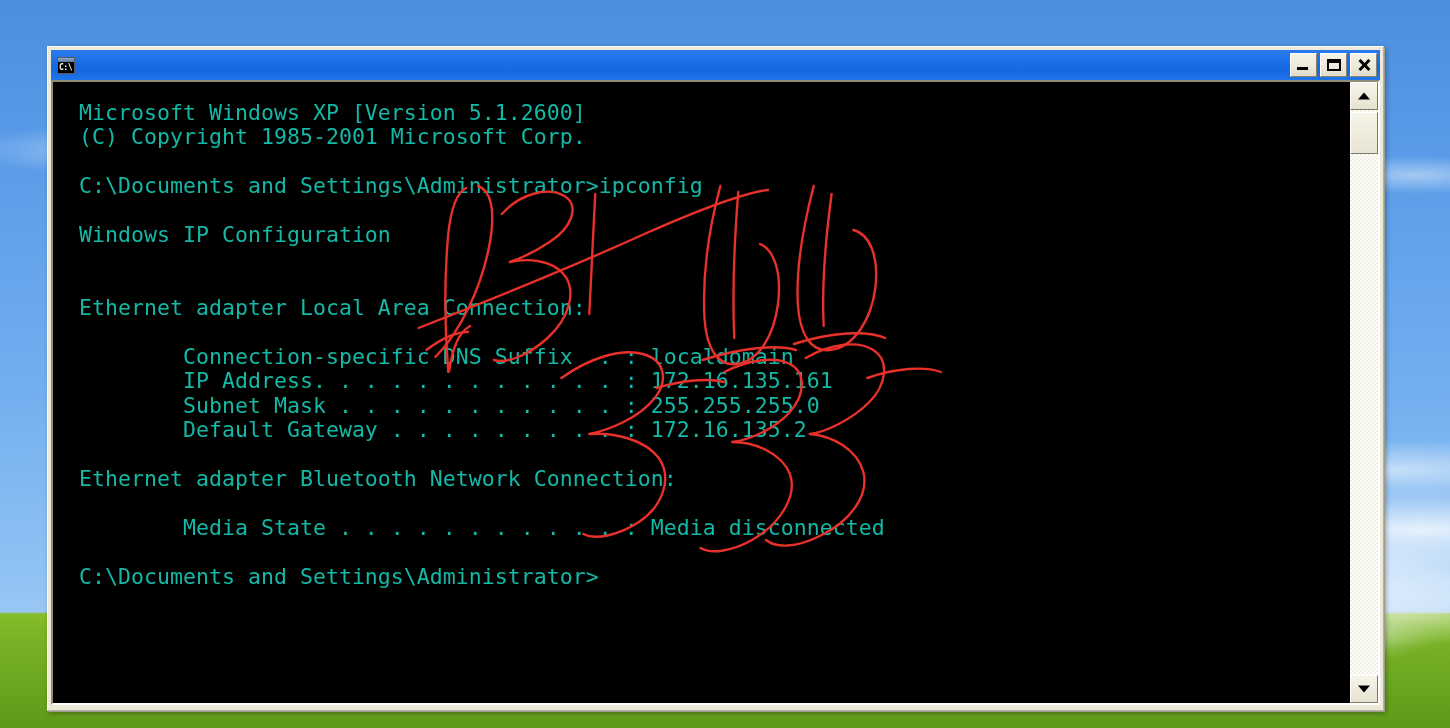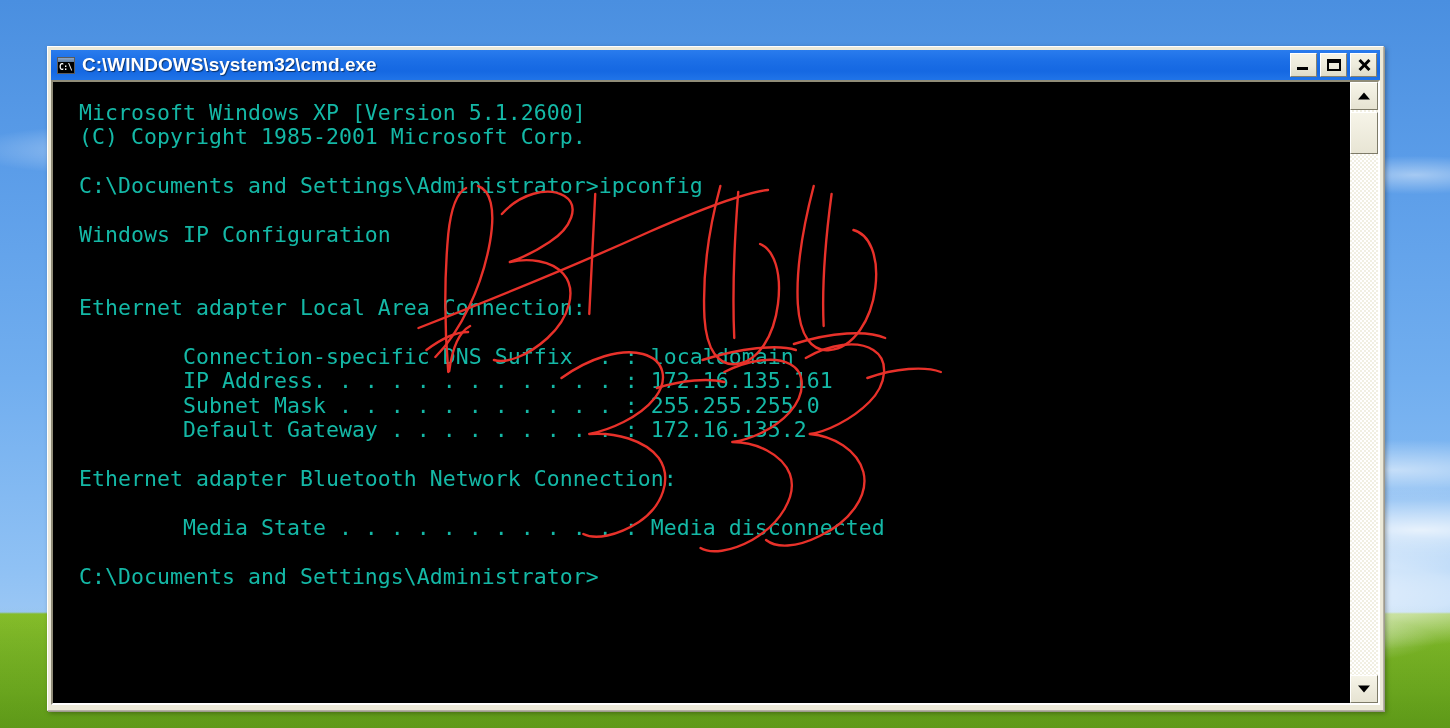--- a/index.html
+++ b/index.html
@@ -228,21 +228,20 @@
 
 <div id="desktop">
   <div id="grass-overlay"></div>
 
   <div id="cmd-window">
 
     <div id="title-bar">
       <div id="cmd-icon">
         <span class="glyph">C:\</span>
       </div>
-      <div id="title-text">C:\WINDOWS\system32\cmd.exe</div>
 
       <div id="window-buttons">
         <div class="win-btn">
           <span class="m"></span>
         </div>
         <div class="win-btn">
           <span class="sq"></span>
         </div>
         <div class="win-btn">
           <span class="x"></span>

